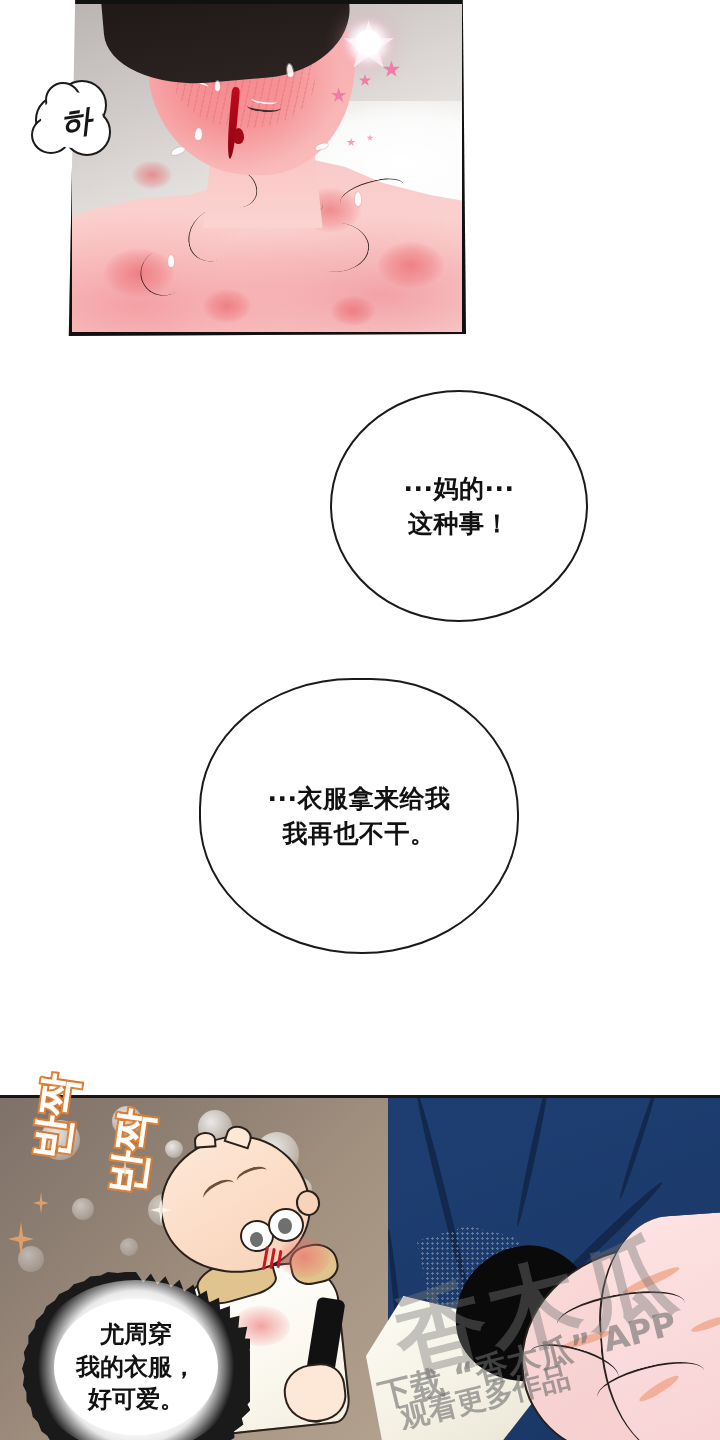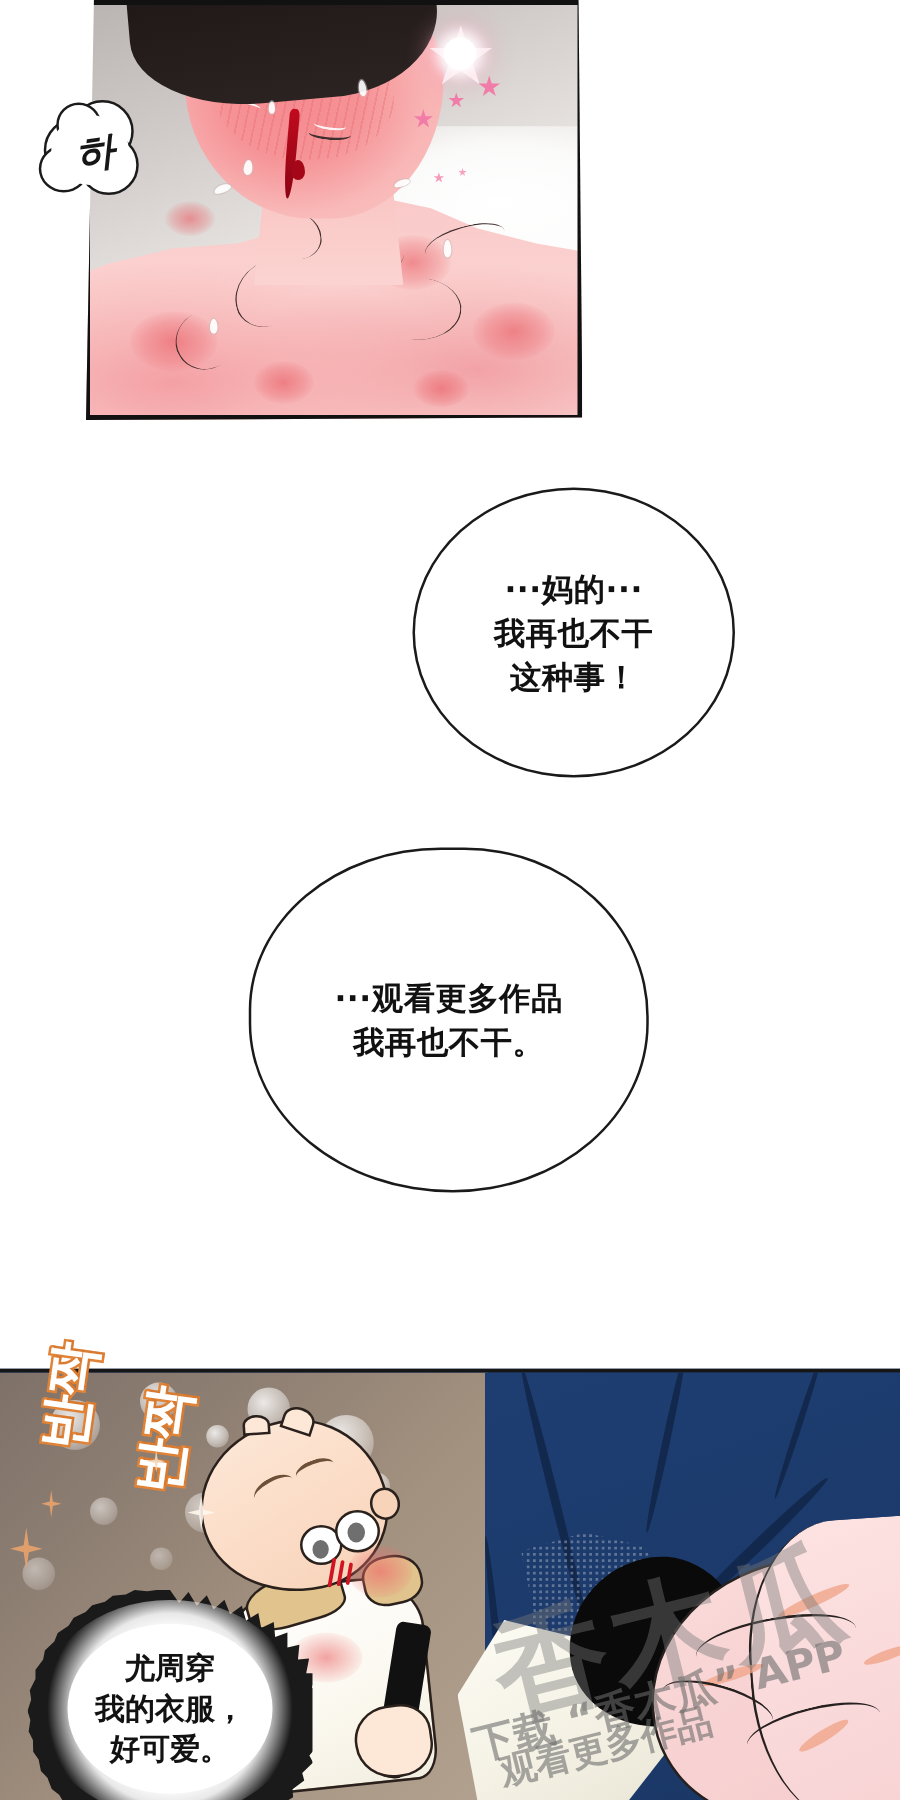--- a/index.html
+++ b/index.html
@@ -730,26 +730,25 @@
     <div class="lobe sb-b"></div>
     <div class="lobe sb-c"></div>
     <div class="lobe sb-d"></div>
     <div class="lobe sb-e"></div>
     <div class="sigh-fill"></div>
     <div class="sigh-text">하</div>
   </div>
 
   <div class="bubble bubble-1">
     <span class="line">···妈的···</span>
-    <span class="line">我再也不干</span>
     <span class="line">这种事！</span>
   </div>
 
   <div class="bubble bubble-2">
-    <span class="line">···观看更多作品</span>
+    <span class="line">···衣服拿来给我</span>
     <span class="line">我再也不干。</span>
   </div>
 
   <div class="panel-bottom">
     <div class="bp-bg-left">
       <div class="bokeh bk1"></div>
       <div class="bokeh bk2"></div>
       <div class="bokeh bk3"></div>
       <div class="bokeh bk4"></div>
       <div class="bokeh bk5"></div>

